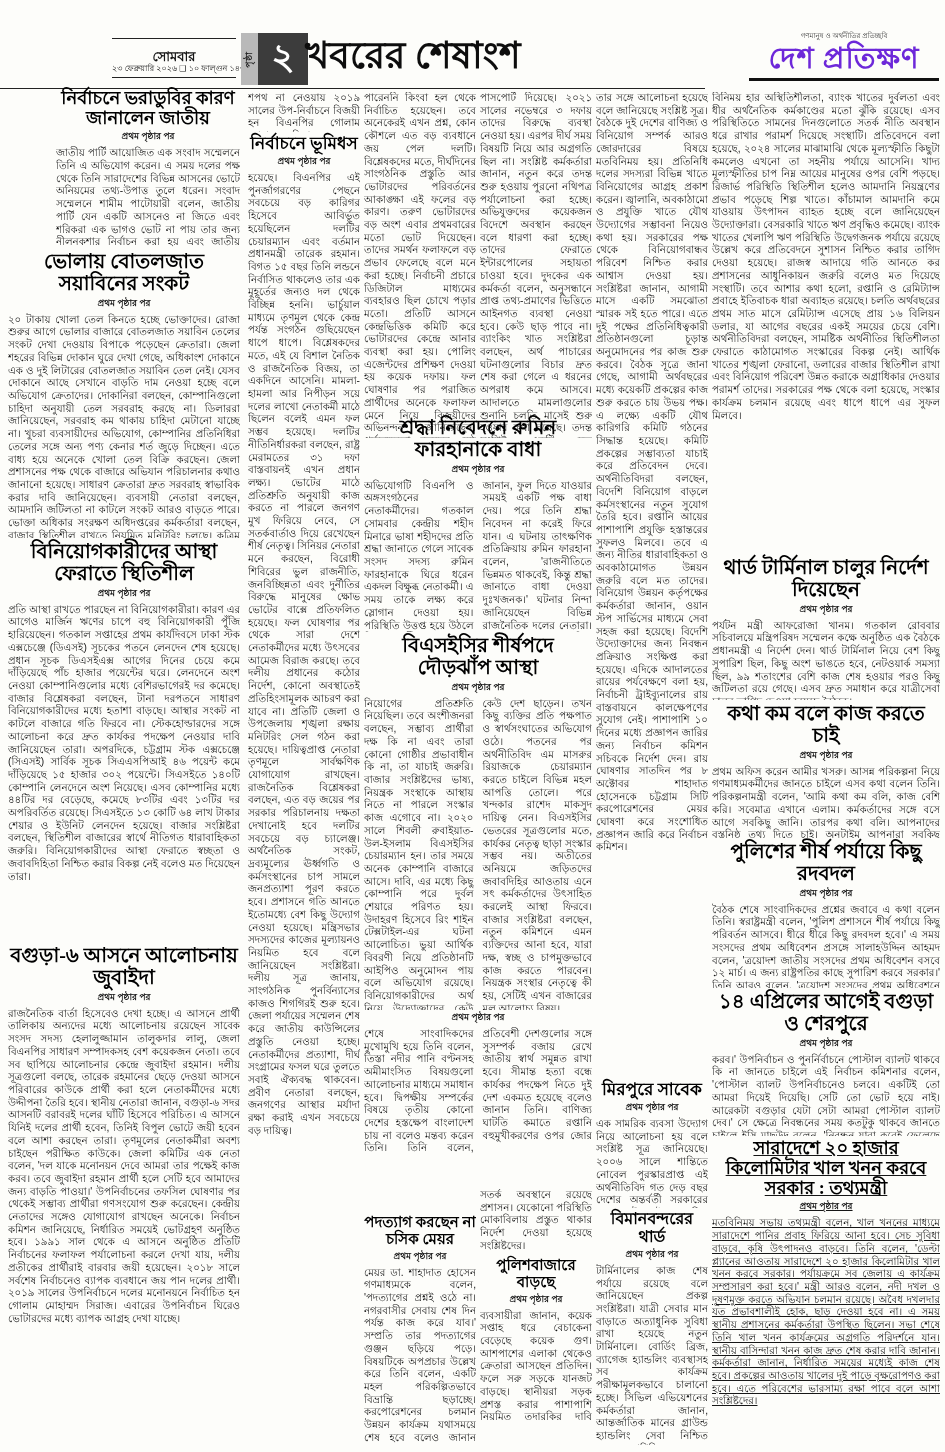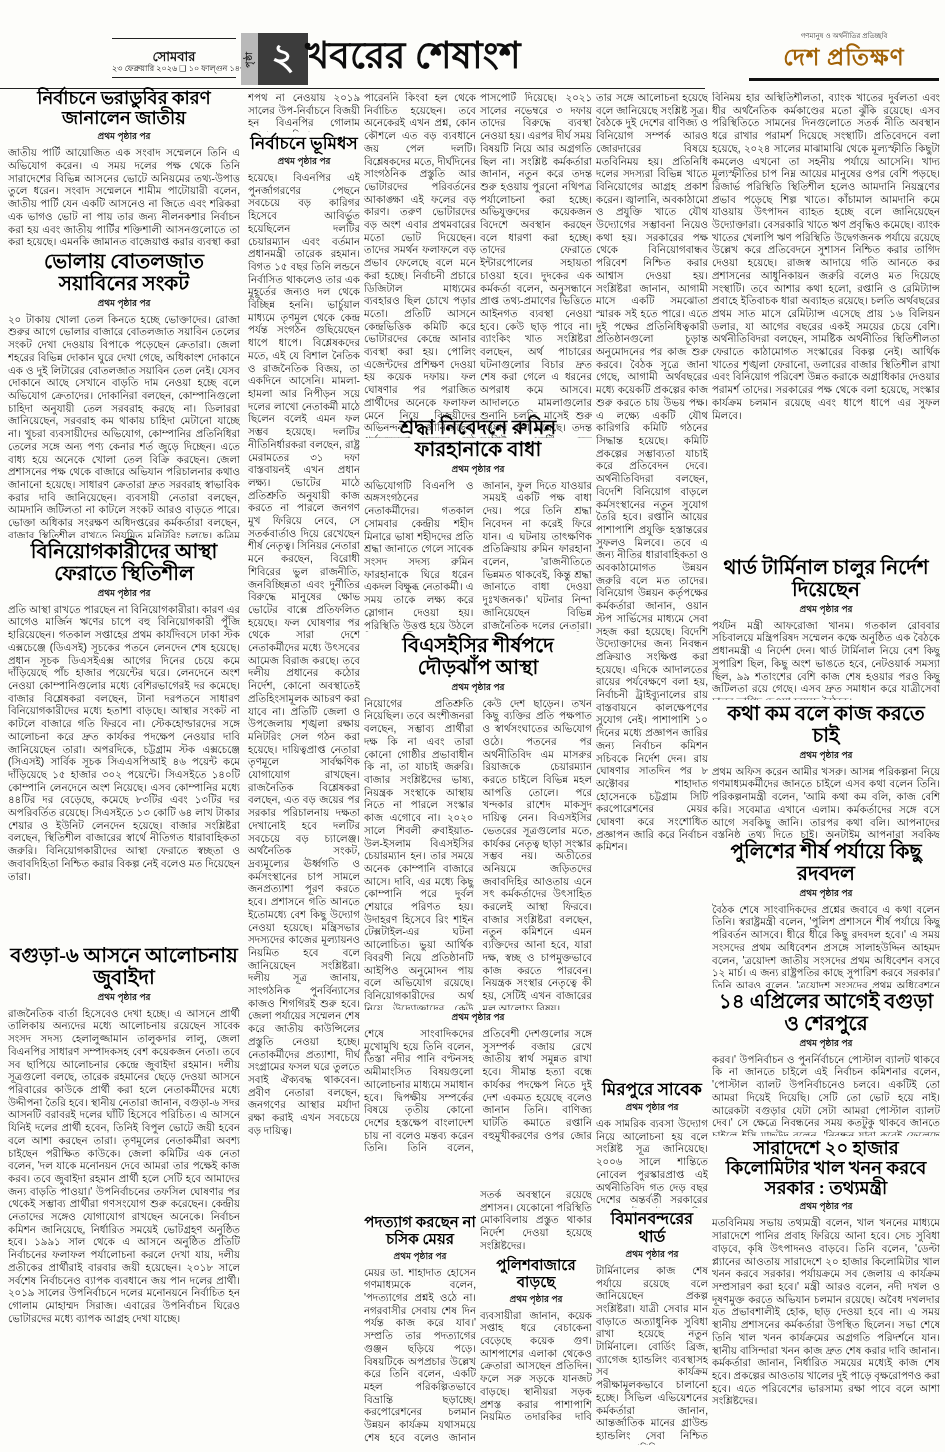--- a/index.html
+++ b/index.html
@@ -13,21 +13,21 @@
   .pagebox{position:absolute;left:241px;top:33px;height:52px;display:flex;}
   .pageword{width:17px;background:#b9b9b9;color:#222;font-size:9px;font-weight:bold;
             display:flex;align-items:center;justify-content:center;}
   .pageword span{transform:rotate(-90deg);white-space:nowrap;letter-spacing:1px;}
   .pagenum{width:50px;background:#3c3c3c;color:#fff;font-size:36px;font-weight:bold;
            display:flex;align-items:center;justify-content:center;font-family:"Liberation Serif","DejaVu Serif",serif;}
   .section-title{position:absolute;left:305px;top:30px;margin:0;font-size:37px;line-height:52px;
                  font-weight:bold;color:#0d0d0d;font-family:"Liberation Serif","DejaVu Serif",serif;}
   .masthead{position:absolute;right:6px;top:32px;width:190px;text-align:center;}
   .tagline{font-size:7px;line-height:8px;color:#333;}
-  .papername{font-size:23px;line-height:36px;font-weight:bold;color:#a16207;
+  .papername{font-size:29px;line-height:36px;font-weight:bold;color:#6d28d9;
              font-family:"Liberation Serif","DejaVu Serif",serif;letter-spacing:1px;}
   .logo-bar{height:3px;background:#111;margin-top:2px;}
   .header-rule{position:absolute;left:0;top:88px;width:705px;height:1px;background:#222;}
   
   .col{position:absolute;overflow:hidden;}
   article{display:block;overflow:hidden;}
   .hl{margin:2px 0 1px;text-align:center;font-weight:bold;color:#000;line-height:1.12;
       font-family:"Liberation Serif","DejaVu Serif",serif;}
   .hl-lg{font-size:20px;}
   .hl-md{font-size:18px;}
@@ -56,21 +56,21 @@
     <h1 class="section-title">খবরের শেষাংশ</h1>
     <div class="masthead">
       <div class="tagline">গণমানুষ ও অর্থনীতির প্রতিচ্ছবি</div>
       <div class="papername">দেশ প্রতিক্ষণ</div>
       <div class="logo-bar"></div>
     </div>
     <div class="header-rule"></div>
   </div>
 
   <div class="col" style="left:8px;top:86px;width:232px;height:1358px;">
-    <article style="height:162px;">
+    <article style="height:162px;margin-left:48px;">
       <h2 class="hl hl-md">নির্বাচনে ভরাডুবির কারণ জানালেন জাতীয়</h2>
       <div class="kicker">প্রথম পৃষ্ঠার পর</div>
       <div class="body-text">জাতীয় পার্টি আয়োজিত এক সংবাদ সম্মেলনে তিনি এ অভিযোগ করেন। এ সময় দলের পক্ষ থেকে তিনি সারাদেশের বিভিন্ন আসনের ভোটে অনিয়মের তথ্য-উপাত্ত তুলে ধরেন। সংবাদ সম্মেলনে শামীম পাটোয়ারী বলেন, জাতীয় পার্টি যেন একটি আসনেও না জিতে এবং শরিকরা এক ভাগও ভোট না পায় তার জন্য নীলনকশার নির্বাচন করা হয় এবং জাতীয় পার্টির শক্তিশালী আসনগুলোতে তা করা হয়েছে। এমনকি জামানত বাজেয়াপ্ত করার ব্যবস্থা করা হয়েছে যা পূর্ববর্তী নির্বাচনের ফলাফলের সঙ্গে অসামঞ্জস্যপূর্ণ। জাতীয় পার্টির জন্য যা বিস্ময়কর। তথাপি জাতীয় পার্টি তারেক রহমান ও নতুন সরকারকে অভিনন্দন জানিয়েছে। নতুন সরকার প্রতিহিংসা পরিহার করে অন্তর্ভুক্তিমূলক রাজনীতি করবে এমন প্রত্যাশা করে তিনি বলেন, গত ২১ ফেব্রুয়ারি শহীদ মিনারে ফুল দিতে গিয়ে জাতীয় পার্টি মবের শিকার হয়েছে। এ ধরনের আচরণ রাজনীতিতে অনাকাঙ্ক্ষিত, এর বিরুদ্ধে প্রতিরোধমূলক শক্তি নিশ্চিত করতে হবে। এ সময় উপস্থিত ছিলেন প্রেসিডিয়াম সদস্য রেজাউল ইসলাম ভূঁইয়া, আলমগীর শিকদার লোটন, এমরান হোসেন মিয়া, মজিবুর রহমান চৌধুরী, উপদেষ্টামণ্ডলীর সদস্য খলিলুর রহমান খলিল, জহিরুল ইসলাম জহির, ভাইস চেয়ারম্যান আখতার হোসেন, আব্দুস সোবহান, হেলাল উদ্দিন হেলাল, মো. সেলিম প্রমুখ।</div>
     </article>
     <article style="height:290px;">
       <h2 class="hl hl-lg">ভোলায় বোতলজাত সয়াবিনের সংকট</h2>
       <div class="kicker">প্রথম পৃষ্ঠার পর</div>
       <div class="body-text">২০ টাকায় খোলা তেল কিনতে হচ্ছে ভোক্তাদের। রোজা শুরুর আগে ভোলার বাজারে বোতলজাত সয়াবিন তেলের সংকট দেখা দেওয়ায় বিপাকে পড়েছেন ক্রেতারা। জেলা শহরের বিভিন্ন দোকান ঘুরে দেখা গেছে, অধিকাংশ দোকানে এক ও দুই লিটারের বোতলজাত সয়াবিন তেল নেই। যেসব দোকানে আছে সেখানে বাড়তি দাম নেওয়া হচ্ছে বলে অভিযোগ ক্রেতাদের। দোকানিরা বলছেন, কোম্পানিগুলো চাহিদা অনুযায়ী তেল সরবরাহ করছে না। ডিলাররা জানিয়েছেন, সরবরাহ কম থাকায় চাহিদা মেটানো যাচ্ছে না। খুচরা ব্যবসায়ীদের অভিযোগ, কোম্পানির প্রতিনিধিরা তেলের সঙ্গে অন্য পণ্য কেনার শর্ত জুড়ে দিচ্ছেন। এতে বাধ্য হয়ে অনেকে খোলা তেল বিক্রি করছেন। জেলা প্রশাসনের পক্ষ থেকে বাজারে অভিযান পরিচালনার কথাও জানানো হয়েছে। সাধারণ ক্রেতারা দ্রুত সরবরাহ স্বাভাবিক করার দাবি জানিয়েছেন। ব্যবসায়ী নেতারা বলছেন, আমদানি জটিলতা না কাটলে সংকট আরও বাড়তে পারে। ভোক্তা অধিকার সংরক্ষণ অধিদপ্তরের কর্মকর্তারা বলছেন, বাজার স্থিতিশীল রাখতে নিয়মিত মনিটরিং চলছে। কৃত্রিম সংকট সৃষ্টি বা অস্বাভাবিক দামে পণ্য বিক্রির প্রমাণ পাওয়া গেলে কঠোর ব্যবস্থা নেওয়া হবে।</div>
     </article>
     <article style="height:404px;">
@@ -163,20 +163,20 @@
     <article style="height:150px;">
       <h2 class="hl hl-lg">পুলিশের শীর্ষ পর্যায়ে কিছু রদবদল</h2>
       <div class="kicker">প্রথম পৃষ্ঠার পর</div>
       <div class="body-text">বৈঠক শেষে সাংবাদিকদের প্রশ্নের জবাবে এ কথা বলেন তিনি। স্বরাষ্ট্রমন্ত্রী বলেন, 'পুলিশ প্রশাসনে শীর্ষ পর্যায়ে কিছু পরিবর্তন আসবে। ধীরে ধীরে কিছু রদবদল হবে।' এ সময় সংসদের প্রথম অধিবেশন প্রসঙ্গে সালাহউদ্দিন আহমদ বলেন, 'ত্রয়োদশ জাতীয় সংসদের প্রথম অধিবেশন বসবে ১২ মার্চ। এ জন্য রাষ্ট্রপতির কাছে সুপারিশ করবে সরকার।' তিনি আরও বলেন, 'ত্রয়োদশ সংসদের প্রথম অধিবেশনে রাষ্ট্রপতিকে আহ্বান করতে হয় প্রধানমন্ত্রীর পরামর্শক্রমে। এই অধিবেশনে স্পিকার ও ডেপুটি স্পিকার নির্বাচন করা হবে। অন্তর্বর্তী সরকারের আমলে যেসব অধ্যাদেশ প্রণয়ন করা হয়েছে, সেগুলোর সুপ্রস্তাব করা হবে।' নতুন রাষ্ট্রপতি নির্বাচনের বিষয়ে কোনো আলোচনা হয়েছে কি না জানতে চাইলে মন্ত্রী বলেন, 'না, সে বিষয়ে এখনো কোনো আলোচনা হয়নি।' স্পিকার, ডেপুটি স্পিকারের পরে শপথ করা হবে বলে জানান সালাহউদ্দিন আহমদ।</div>
     </article>
     <article style="height:148px;">
       <h2 class="hl hl-lg">১৪ এপ্রিলের আগেই বগুড়া ও শেরপুরে</h2>
       <div class="kicker">প্রথম পৃষ্ঠার পর</div>
       <div class="body-text">করব।' উপনির্বাচন ও পুনর্নির্বাচনে পোস্টাল ব্যালট থাকবে কি না জানতে চাইলে এই নির্বাচন কমিশনার বলেন, 'পোস্টাল ব্যালট উপনির্বাচনেও চলবে। একটিই তো আমরা দিয়েই দিয়েছি। সেটি তো ভোট হয়ে নাই। আরেকটা বগুড়ার যেটা সেটা আমরা পোস্টাল ব্যালট দেব।' সে ক্ষেত্রে নিবন্ধনের সময় কতটুকু থাকবে জানতে চাইলে ইসি মাছউদ বলেন, 'নিবন্ধন যারা করেই ফেলেছে সেগুলো তো আছেই। তাদের কাছে শুধু আমরা ব্যালট পাঠাব। আর হয়তো বা দুই চার দিন সময় দেওয়া যেতে পারে যদি কারও নিবন্ধন বাকি থাকে। কিন্তু আমার মনে হয় তারা সবাই রেজিস্ট্রেশন করেছে। বগুড়ার যারা তারা ইতিমধ্যে প্রবাসী ভোটার হিসেবে রেজিস্ট্রেশন করেছে, ভোটও তারা দিয়েছে। আমরা এখন নতুন করে আবার তাদের কাছে ব্যালট পাঠাব।' উল্লেখ্য, বিএনপির চেয়ারম্যান তারেক রহমানের ছেড়ে দেওয়া আসন বগুড়া-৬ এখন শূন্য। সেখানে উপনির্বাচন অনুষ্ঠিত হবে। আর ভোটের আগে শেরপুর-৩ আসনের একজন প্রার্থী মারা যাওয়ায় সেই আসনের ভোট বাতিল করে ইসি। সে আসনেও নির্বাচন করতে হবে।</div>
     </article>
-    <article style="height:309px;">
+    <article style="height:309px;text-decoration:underline;">
       <h2 class="hl" style="font-size:18px;">সারাদেশে ২০ হাজার কিলোমিটার খাল খনন করবে সরকার : তথ্যমন্ত্রী</h2>
       <div class="kicker">প্রথম পৃষ্ঠার পর</div>
       <div class="body-text">মতবিনিময় সভায় তথ্যমন্ত্রী বলেন, খাল খননের মাধ্যমে সারাদেশে পানির প্রবাহ ফিরিয়ে আনা হবে। সেচ সুবিধা বাড়বে, কৃষি উৎপাদনও বাড়বে। তিনি বলেন, 'ডেল্টা প্ল্যানের আওতায় সারাদেশে ২০ হাজার কিলোমিটার খাল খনন করবে সরকার। পর্যায়ক্রমে সব জেলায় এ কার্যক্রম সম্প্রসারণ করা হবে।' মন্ত্রী আরও বলেন, নদী দখল ও দূষণমুক্ত করতে অভিযান চলমান রয়েছে। অবৈধ দখলদার যত প্রভাবশালীই হোক, ছাড় দেওয়া হবে না। এ সময় স্থানীয় প্রশাসনের কর্মকর্তারা উপস্থিত ছিলেন। সভা শেষে তিনি খাল খনন কার্যক্রমের অগ্রগতি পরিদর্শনে যান। স্থানীয় বাসিন্দারা খনন কাজ দ্রুত শেষ করার দাবি জানান। কর্মকর্তারা জানান, নির্ধারিত সময়ের মধ্যেই কাজ শেষ হবে। প্রকল্পের আওতায় খালের দুই পাড়ে বৃক্ষরোপণও করা হবে। এতে পরিবেশের ভারসাম্য রক্ষা পাবে বলে আশা সংশ্লিষ্টদের।</div>
     </article>
   </div>
 
 </div>
 
 </body></html>

